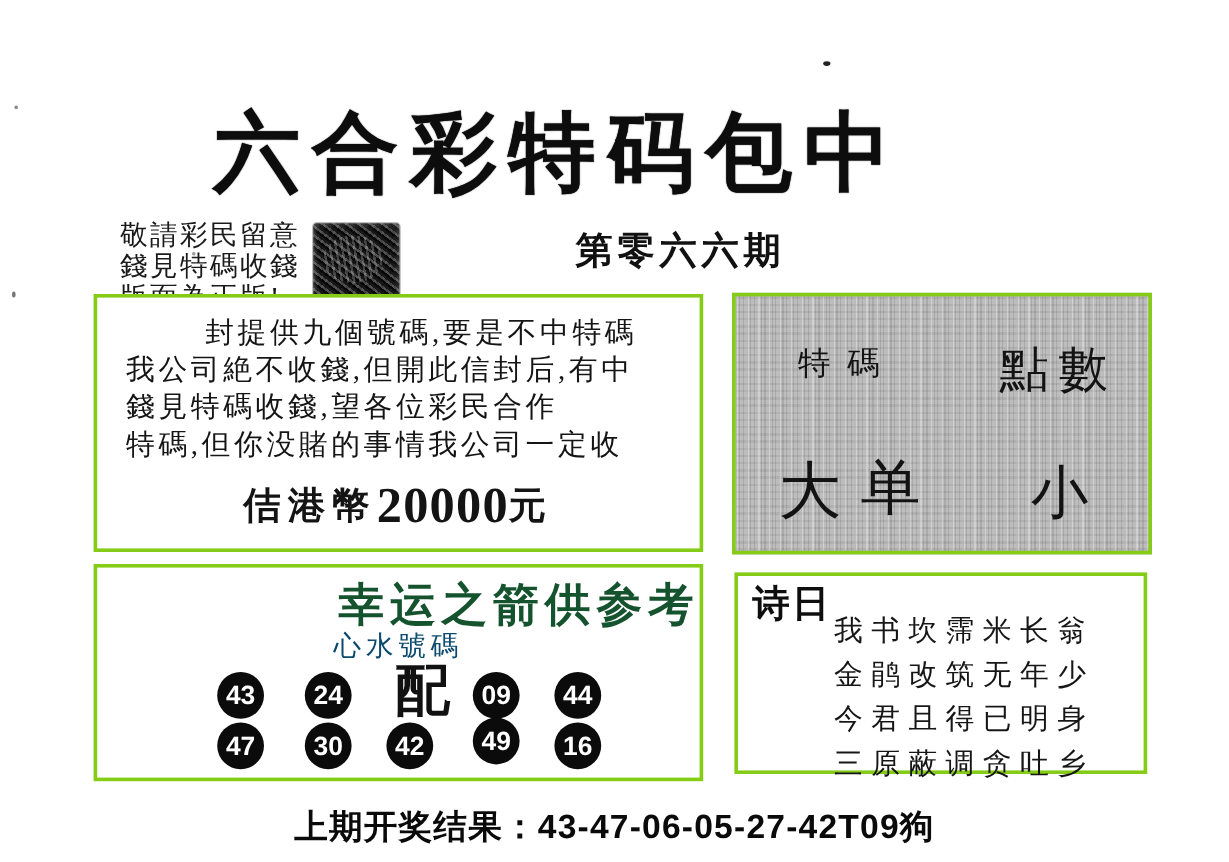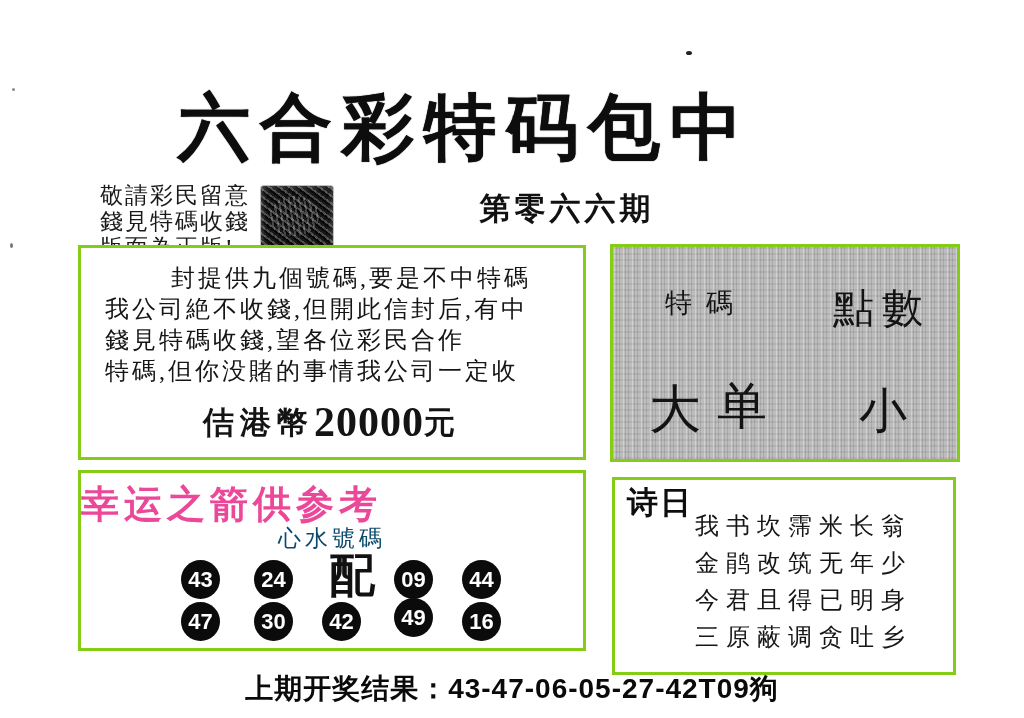--- a/index.html
+++ b/index.html
@@ -75,22 +75,22 @@
   }
   .bet-label{position:absolute;color:#131313;white-space:nowrap;}
   .bet-special{left:52px;top:38px;font-size:27px;letter-spacing:14px;}
   .bet-points{left:220px;top:34px;font-size:41px;letter-spacing:8px;}
   .bet-big{left:36px;top:128px;font-size:52px;}
   .bet-odd{left:104px;top:126px;font-size:50px;}
   .bet-small{left:246px;top:132px;font-size:48px;}
   
   .lucky-box{left:78px;top:470px;width:508px;height:181px;}
   .lucky-title{
-    position:absolute;left:0;right:0;top:6px;text-align:left;
-    font-size:38px;font-weight:800;letter-spacing:5px;color:#ec4899;
+    position:absolute;left:0;right:0;top:6px;text-align:right;
+    font-size:38px;font-weight:800;letter-spacing:5px;color:#14532d;
   }
   .lucky-subtitle{
     position:absolute;left:0;right:0;top:50px;text-align:center;
     font-size:23px;letter-spacing:4px;color:#0c4a6e;
   }
   .ball{
     position:absolute;width:39px;height:39px;border-radius:50%;
     background:#0b0b0b;color:#ffffff;
     font-family:"Liberation Sans","DejaVu Sans",sans-serif;
     font-size:22px;font-weight:700;
@@ -99,21 +99,21 @@
   }
   .pair-word{
     position:absolute;left:248px;top:80px;
     font-size:46px;font-weight:600;color:#111;line-height:46px;
   }
   .r1{top:87px;} .r2{top:129px;}
   .c1{left:100px;} .c2{left:173px;} .c3{left:241px;} .c4{left:313px;} .c5{left:381px;}
   .b09{left:313px;} .b44{left:381px;}
   .b49{top:125px;}
   
-  .poem-box{left:612px;top:477px;width:344px;height:198px;}
+  .poem-box{left:612px;top:477px;width:344px;height:168px;}
   .poem-header{
     position:absolute;left:12px;top:2px;
     font-size:31px;font-weight:800;letter-spacing:2px;color:#0e0e0e;
   }
   .poem-lines{position:absolute;left:80px;top:28px;}
   .poem-line{
     font-size:24px;line-height:37px;letter-spacing:7px;
     color:#161616;white-space:nowrap;
   }
   

